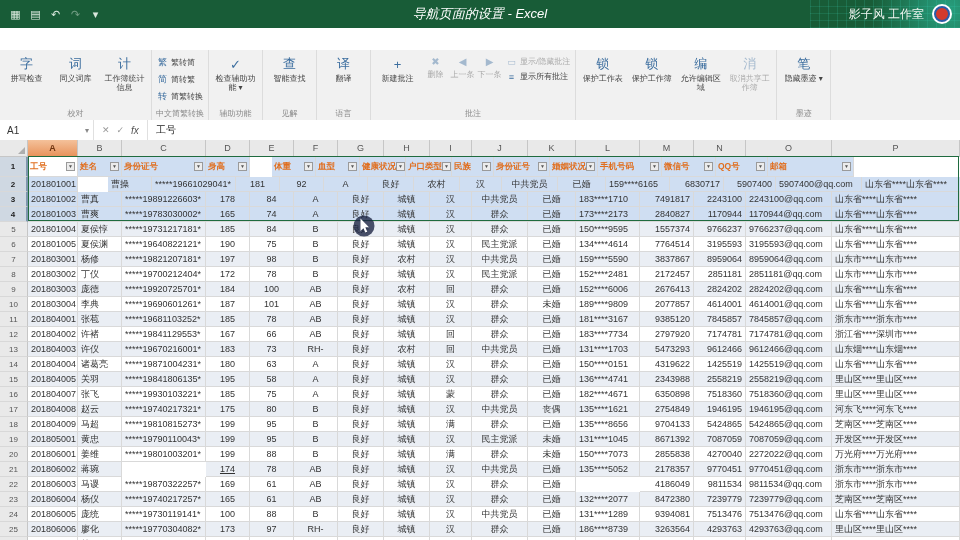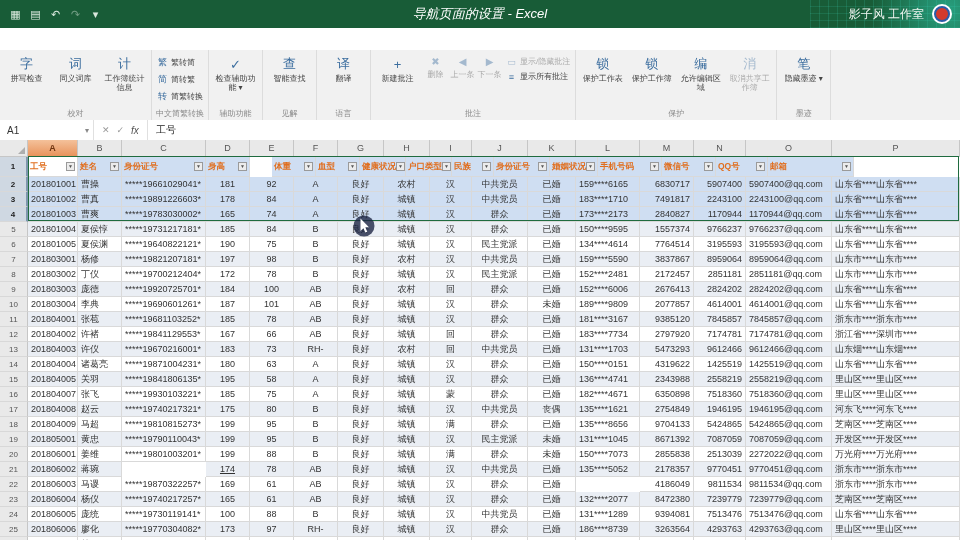--- a/index.html
+++ b/index.html
@@ -230,21 +230,20 @@
           </div>
           <div class="btn-large">
             <span class="bicon">编</span>
             <span class="blabel">允许编辑区域</span>
           </div>
           <div class="btn-large disabled">
             <span class="bicon">消</span>
             <span class="blabel">取消共享工作簿</span>
           </div>
         </div>
-        <div class="rg-label">保护</div>
       </div>
       <div class="rgroup">
         <div class="rg-body">
           <div class="btn-large">
             <span class="bicon">笔</span>
             <span class="blabel">隐藏墨迹 ▾</span>
           </div>
         </div>
         <div class="rg-label">墨迹</div>
       </div>
@@ -343,21 +342,21 @@
             <span class="filter">▼</span>
           </div>
           <div class="cell" style="width: 86px; flex: 0 0 86px;">
             <span>邮箱</span>
             <span class="filter">▼</span>
           </div>
         </div>
         <div class="row selrow">
           <div class="gut sel">2</div>
           <div class="cell" style="width: 50px; flex: 0 0 50px;">201801001</div>
-          <div class="cell" style="width: 44px; flex: 0 0 44px;">曹操</div>
+          <div class="cell" style="width: 44px; flex: 0 0 44px; margin-left: 30px;">曹操</div>
           <div class="cell" style="width: 84px; flex: 0 0 84px;">*****19661029041*</div>
           <div class="cell c" style="width: 44px; flex: 0 0 44px;">181</div>
           <div class="cell c" style="width: 44px; flex: 0 0 44px;">92</div>
           <div class="cell c" style="width: 44px; flex: 0 0 44px;">A</div>
           <div class="cell c" style="width: 46px; flex: 0 0 46px;">良好</div>
           <div class="cell c" style="width: 46px; flex: 0 0 46px;">农村</div>
           <div class="cell c" style="width: 42px; flex: 0 0 42px;">汉</div>
           <div class="cell c" style="width: 56px; flex: 0 0 56px;">中共党员</div>
           <div class="cell c" style="width: 48px; flex: 0 0 48px;">已婚</div>
           <div class="cell" style="width: 64px; flex: 0 0 64px;">159****6165</div>
@@ -697,21 +696,21 @@
           <div class="cell c" style="width: 44px; flex: 0 0 44px;">199</div>
           <div class="cell c" style="width: 44px; flex: 0 0 44px;">88</div>
           <div class="cell c" style="width: 44px; flex: 0 0 44px;">B</div>
           <div class="cell c" style="width: 46px; flex: 0 0 46px;">良好</div>
           <div class="cell c" style="width: 46px; flex: 0 0 46px;">城镇</div>
           <div class="cell c" style="width: 42px; flex: 0 0 42px;">满</div>
           <div class="cell c" style="width: 56px; flex: 0 0 56px;">群众</div>
           <div class="cell c" style="width: 48px; flex: 0 0 48px;">未婚</div>
           <div class="cell" style="width: 64px; flex: 0 0 64px;">150****7073</div>
           <div class="cell r" style="width: 54px; flex: 0 0 54px;">2855838</div>
-          <div class="cell r" style="width: 52px; flex: 0 0 52px;">2513039</div>
+          <div class="cell r" style="width: 52px; flex: 0 0 52px;">4270040</div>
           <div class="cell" style="width: 86px; flex: 0 0 86px;">2272022@qq.com</div>
           <div class="cell" style="width: 128px; flex: 0 0 128px;">万光府****万光府****</div>
         </div>
         <div class="row band">
           <div class="gut">21</div>
           <div class="cell" style="width: 50px; flex: 0 0 50px;">201806002</div>
           <div class="cell" style="width: 44px; flex: 0 0 44px;">蒋琬</div>
           <div class="cell" style="width: 84px; flex: 0 0 84px; margin-top: 40px;">*****19700221011*</div>
           <div class="cell c" style="width: 44px; flex: 0 0 44px; text-decoration: underline;">174</div>
           <div class="cell c" style="width: 44px; flex: 0 0 44px;">78</div>

